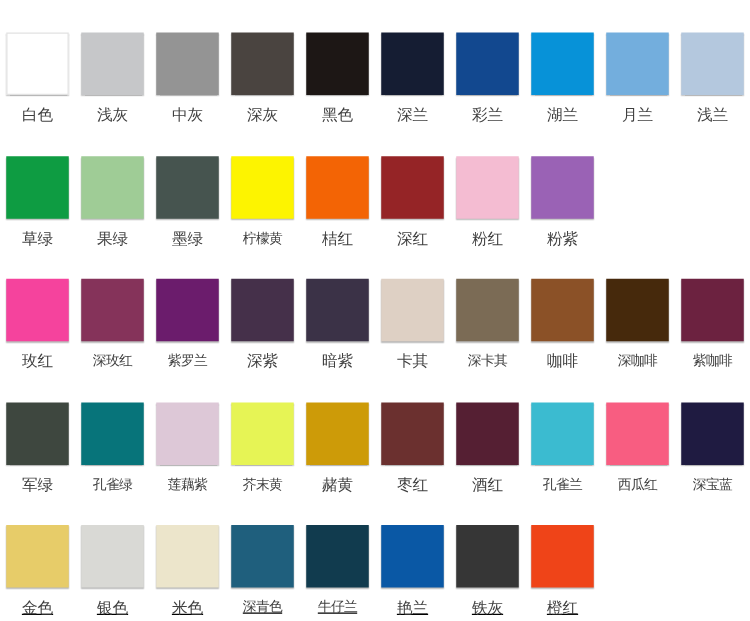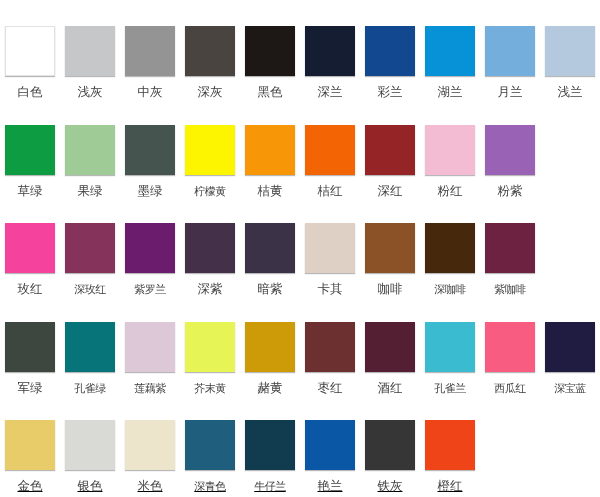--- a/index.html
+++ b/index.html
@@ -116,24 +116,20 @@
       </div>
       <div class="swatch-cell">
         <div class="swatch-chip" style="background: rgb(70, 84, 79);"></div>
         <div class="swatch-label">墨绿</div>
       </div>
       <div class="swatch-cell">
         <div class="swatch-chip" style="background: rgb(253, 244, 0);"></div>
         <div class="swatch-label narrow">柠檬黄</div>
       </div>
       <div class="swatch-cell">
-        <div class="swatch-chip" style="background: rgb(247, 150, 7);"></div>
-        <div class="swatch-label">桔黄</div>
-      </div>
-      <div class="swatch-cell">
         <div class="swatch-chip" style="background: rgb(243, 100, 5);"></div>
         <div class="swatch-label">桔红</div>
       </div>
       <div class="swatch-cell">
         <div class="swatch-chip" style="background: rgb(149, 36, 38);"></div>
         <div class="swatch-label">深红</div>
       </div>
       <div class="swatch-cell">
         <div class="swatch-chip" style="background: rgb(244, 188, 210);"></div>
         <div class="swatch-label">粉红</div>
@@ -160,20 +156,24 @@
         <div class="swatch-chip" style="background: rgb(69, 48, 74);"></div>
         <div class="swatch-label">深紫</div>
       </div>
       <div class="swatch-cell">
         <div class="swatch-chip" style="background: rgb(59, 50, 71);"></div>
         <div class="swatch-label">暗紫</div>
       </div>
       <div class="swatch-cell">
         <div class="swatch-chip" style="background: rgb(222, 208, 196);"></div>
         <div class="swatch-label">卡其</div>
+      </div>
+      <div class="swatch-cell">
+        <div class="swatch-chip" style="background: rgb(123, 107, 85);"></div>
+        <div class="swatch-label narrow">深卡其</div>
       </div>
       <div class="swatch-cell">
         <div class="swatch-chip" style="background: rgb(139, 81, 39);"></div>
         <div class="swatch-label">咖啡</div>
       </div>
       <div class="swatch-cell">
         <div class="swatch-chip" style="background: rgb(70, 41, 12);"></div>
         <div class="swatch-label narrow">深咖啡</div>
       </div>
       <div class="swatch-cell">

